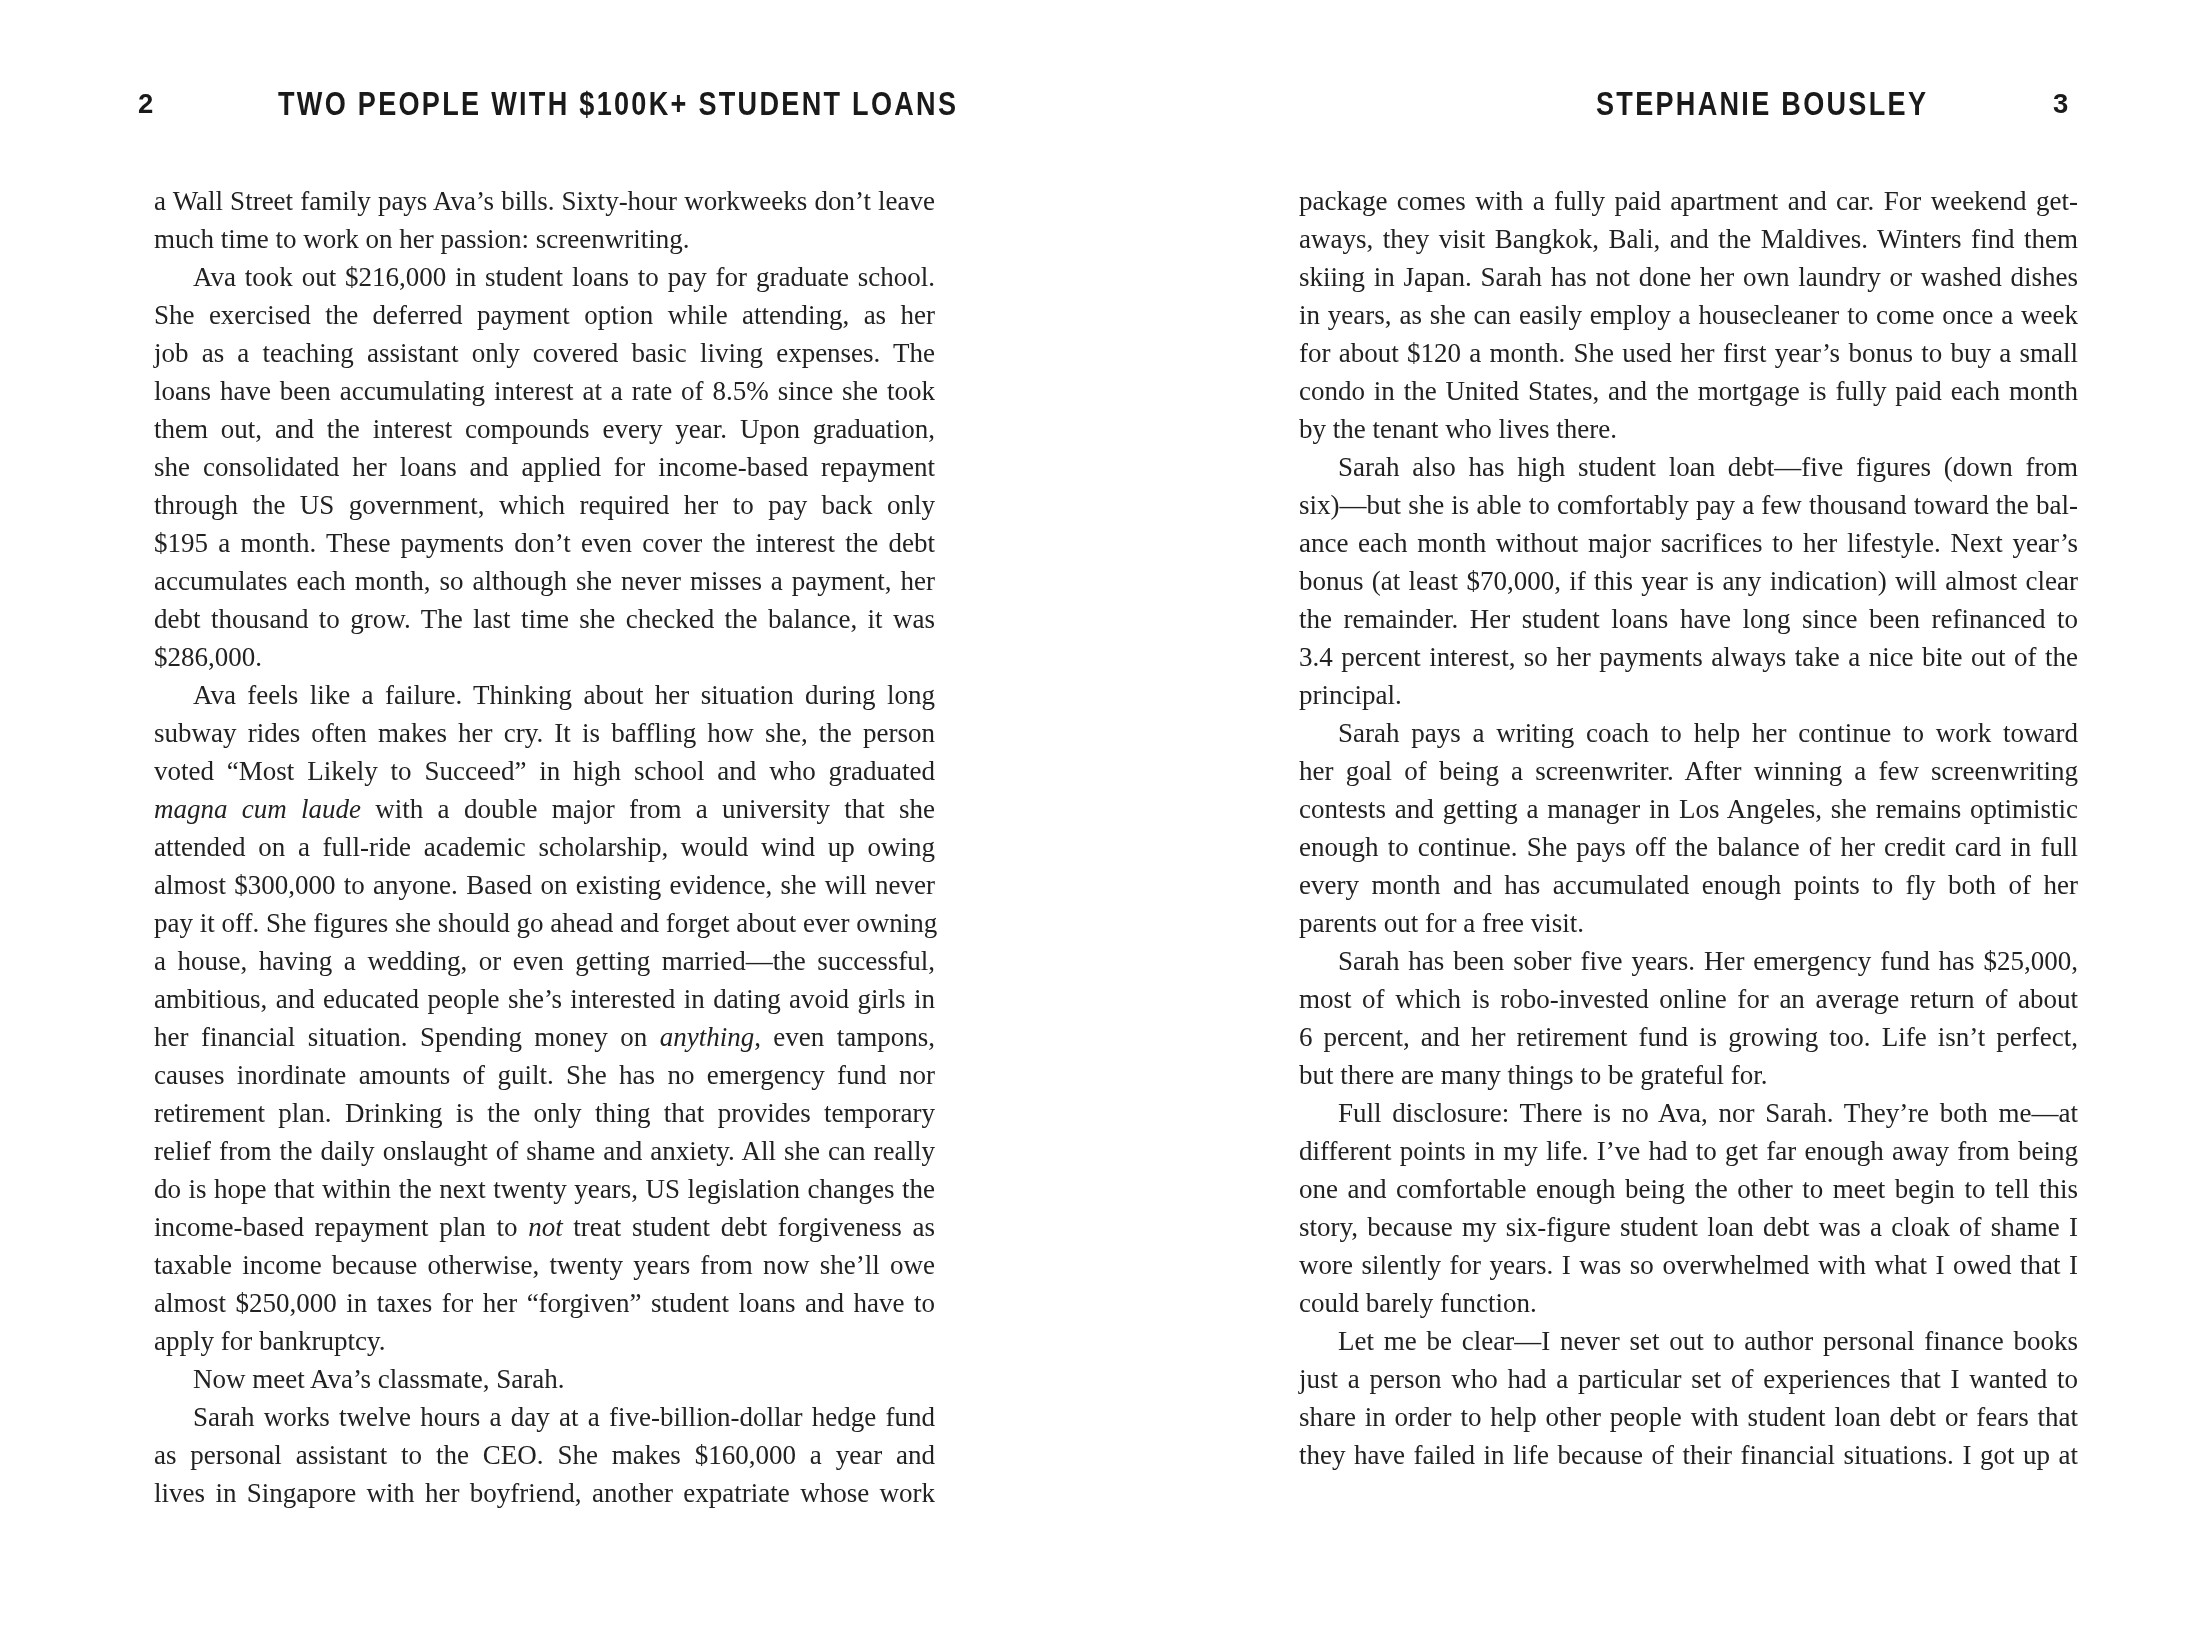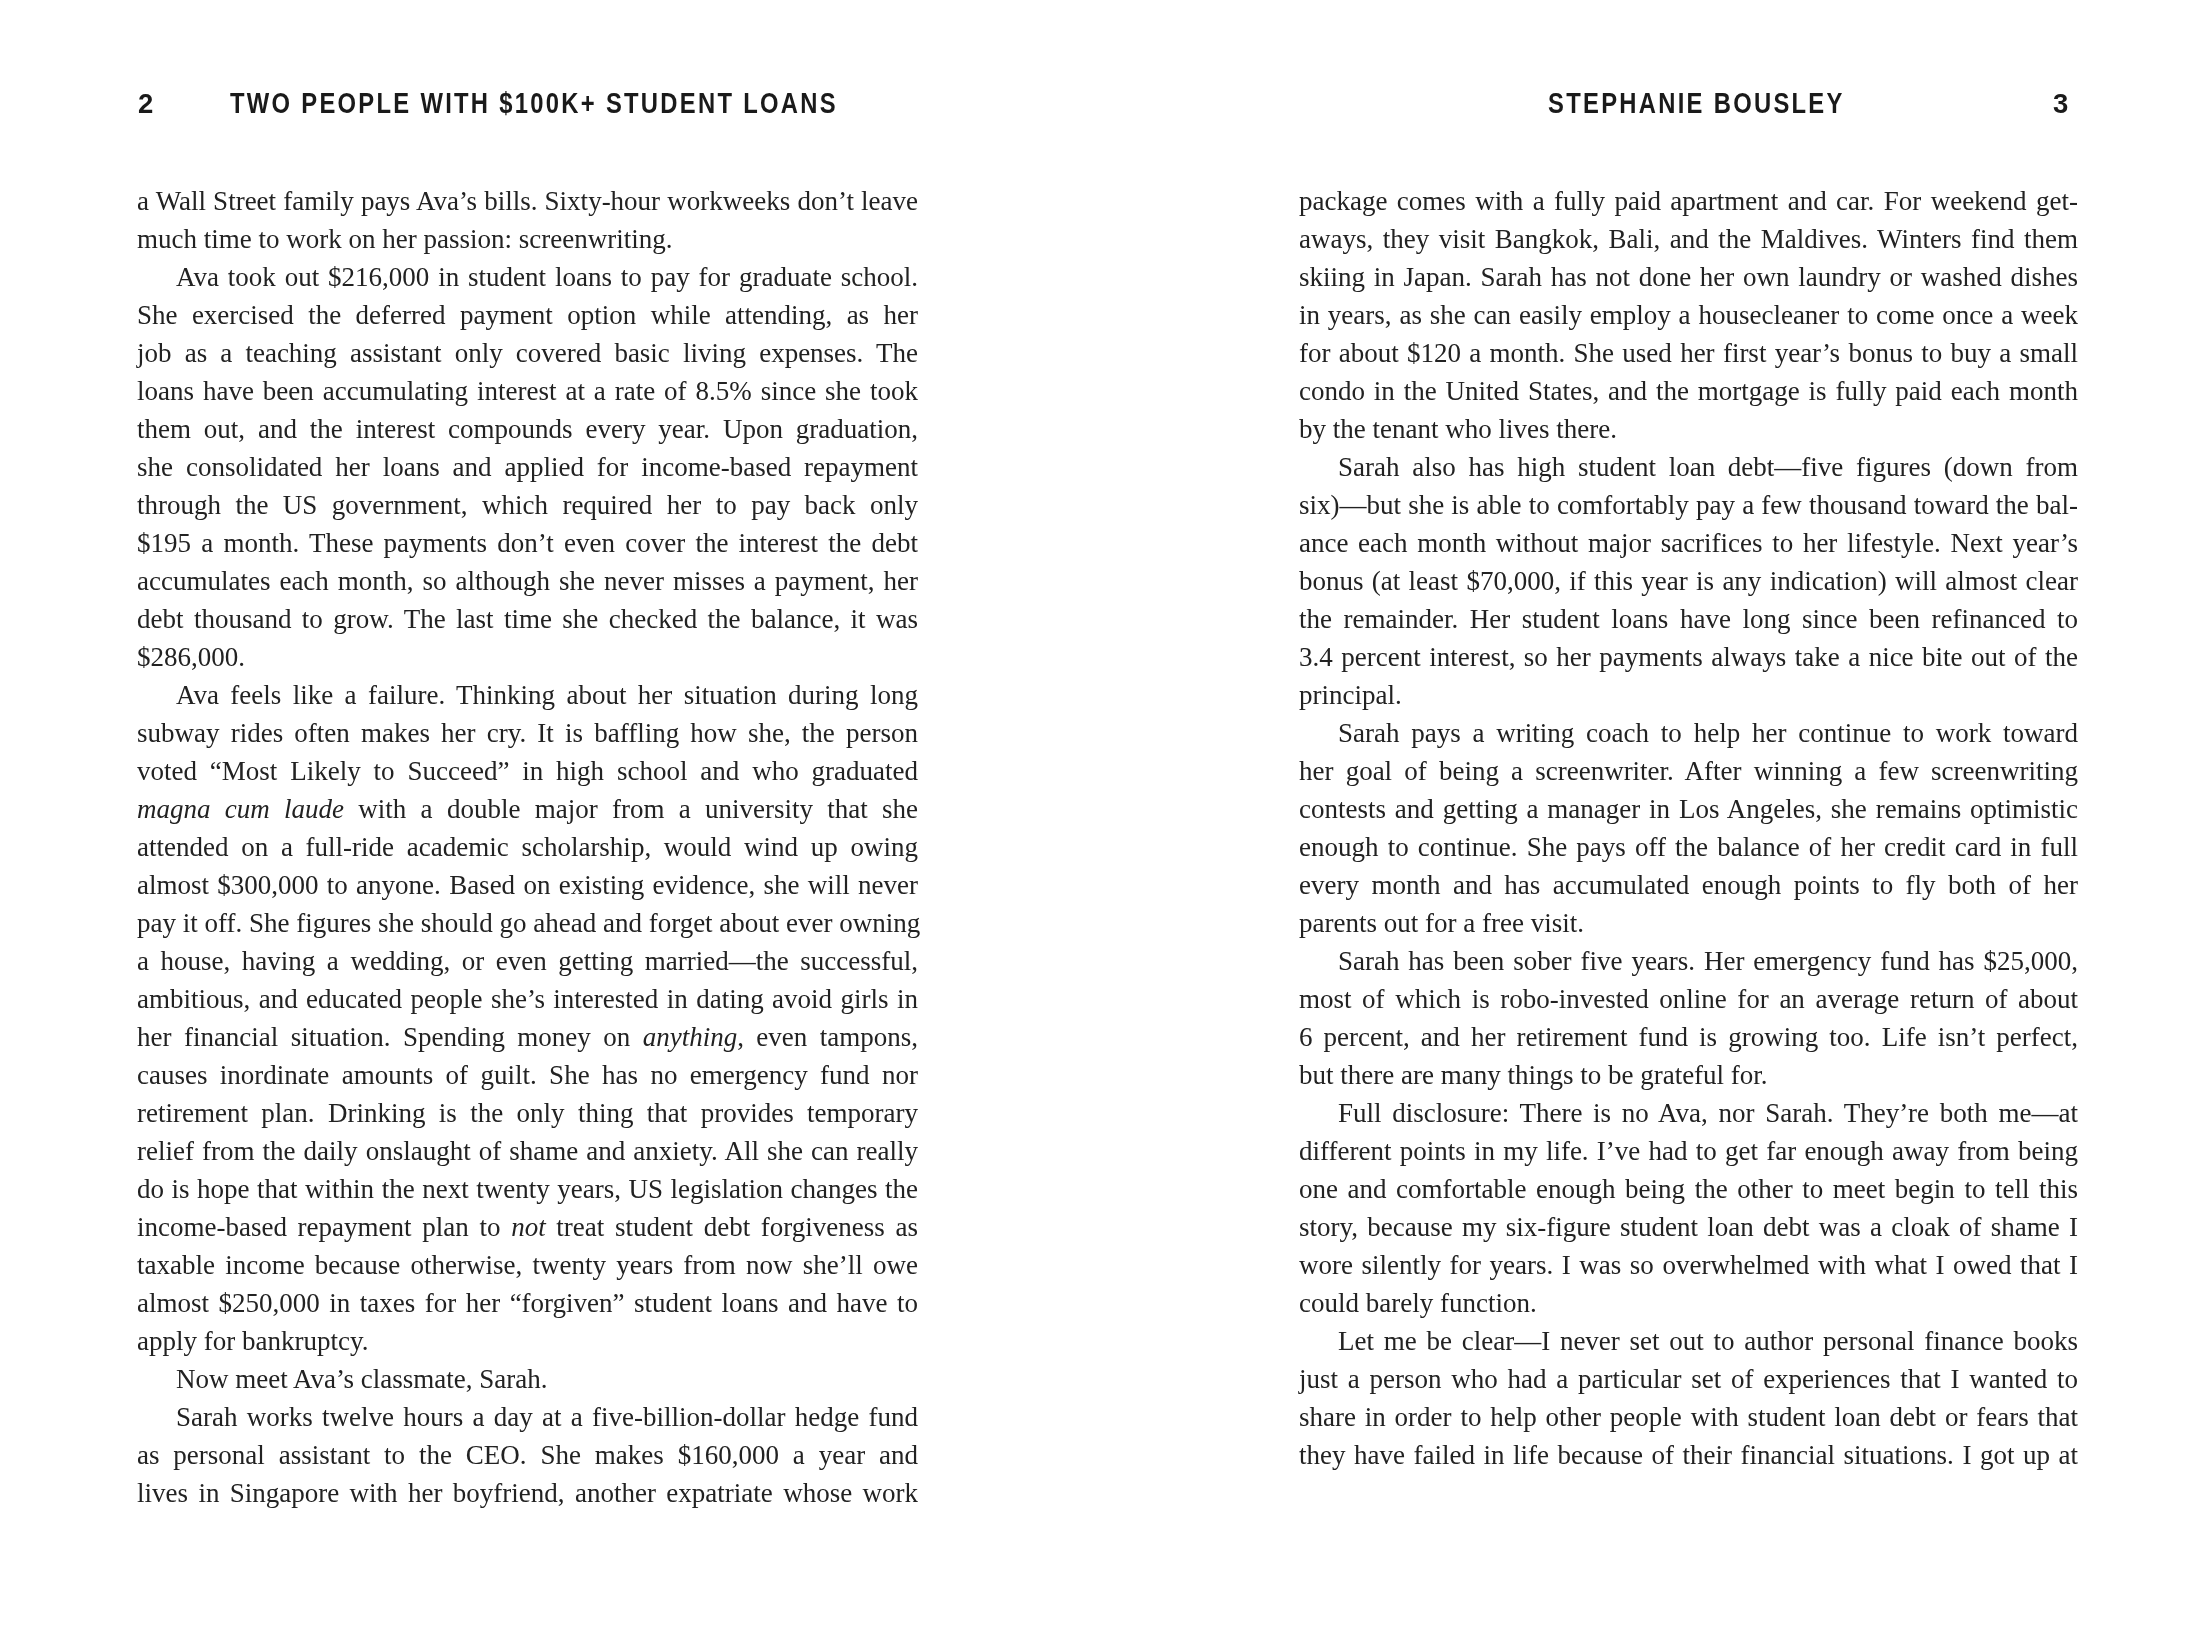--- a/index.html
+++ b/index.html
@@ -7,37 +7,37 @@
     width:2204px; height:1653px; background:#ffffff; position:relative; overflow:hidden;
     color:#1e1e1e;
   }
   .page { position:absolute; top:0; height:1653px; }
   .page-left { left:0; width:1102px; }
   .page-right { left:1102px; width:1102px; }
 
   .running-head {
     position:absolute; top:88px; height:31px;
     font-family:"Liberation Sans", sans-serif; font-weight:bold;
-    font-size:29px; line-height:31px; color:#1a1a1a;
-    letter-spacing:2.8px; white-space:nowrap;
+    font-size:33px; line-height:31px; color:#1a1a1a;
+    letter-spacing:2.8px; white-space:nowrap;margin-left:48px;
   }
   .folio { position:absolute; top:88px; font-family:"Liberation Sans", sans-serif; font-weight:bold; font-size:27.5px; line-height:31px; color:#1a1a1a; }
   .page-left .folio { left:138px; }
   .page-left .running-head { left:230px; width:606px; }
   .page-right .folio { left:951px; }
   .page-right .running-head { left:446px; width:294px; }
   .rh-inner { display:inline-block; transform:scaleX(0.82); transform-origin:left center; }
   .page-right .rh-inner { transform-origin:left center; }
 
   .text-block {
     position:absolute; top:182px;
     font-family:"Liberation Serif", serif; font-size:27px; line-height:38px;
     color:#222222;
   }
-  .page-left .text-block { left:137px; width:781px; }
+  .page-left .text-block { left:154px; width:781px; }
   .page-right .text-block { left:197px; width:779px; }
 
   .line {
     display:block; height:38px; white-space:nowrap; overflow:visible;
     text-align:justify; text-align-last:justify;
   }
   .line.last { text-align-last:left; }
   .line.indent { padding-left:39px; }
   .line-inner { display:block; width:100%; }
   em { font-style:italic; }

